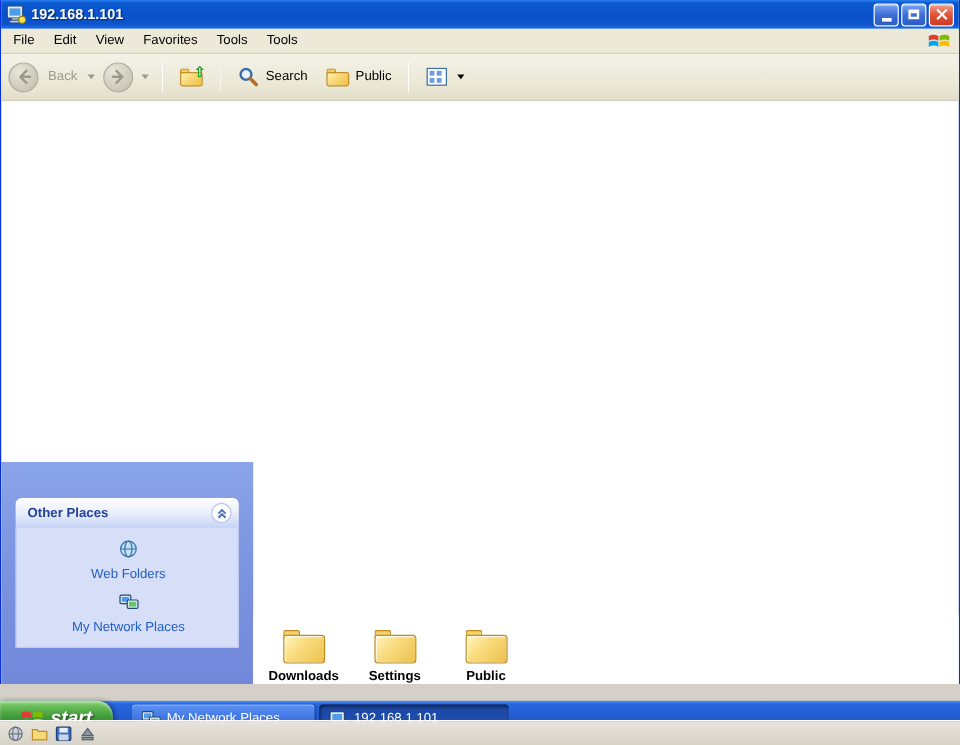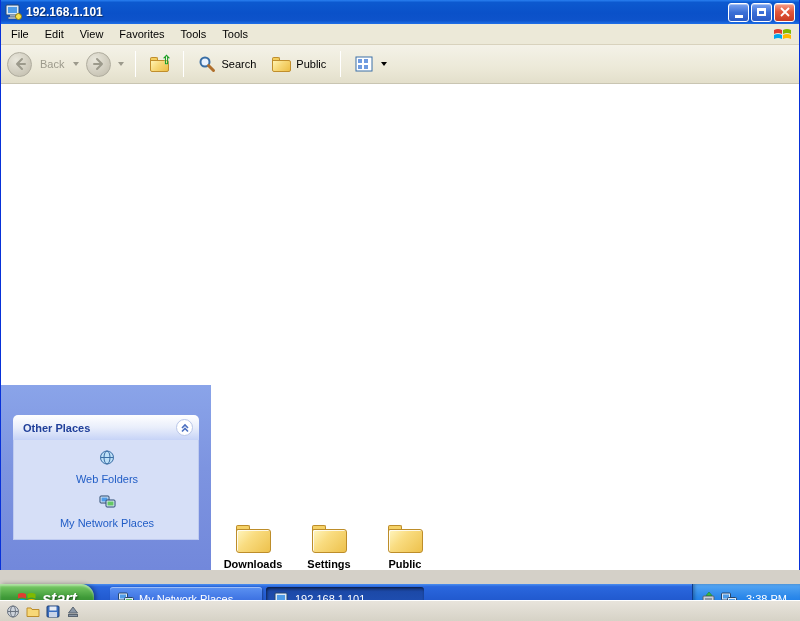--- a/index.html
+++ b/index.html
@@ -418,38 +418,20 @@
             <rect x="3" y="3" width="8" height="5" fill="#4E9CE8"></rect>
             <rect x="4" y="10" width="6" height="1.5" fill="#9AA7B8"></rect>
             <circle cx="13" cy="11" r="2.6" fill="#F7E14C" stroke="#8A7A10"></circle>
           </svg>
         </span>
         <span class="t-label">192.168.1.101</span>
       </div>
 
     </div>
 
-    <div class="tray">
-      <span class="t-icon16">
-        <svg viewBox="0 0 16 14" width="16" height="14">
-          <rect x="2" y="4" width="11" height="7" rx="1" fill="#C9CFD8" stroke="#5A6470"></rect>
-          <rect x="4" y="6" width="7" height="3" fill="#8A96A5"></rect>
-          <path d="M8 0 L11 3.5 L5 3.5 Z" fill="#3DBB3D" stroke="#1E7A1E" stroke-width="0.5"></path>
-        </svg>
-      </span>
-      <span class="t-icon16">
-        <svg viewBox="0 0 16 14" width="16" height="14">
-          <rect x="0.5" y="1" width="9" height="7" rx="1" fill="#DCE9F7" stroke="#26466E"></rect>
-          <rect x="2" y="2.5" width="6" height="4" fill="#4E9CE8"></rect>
-          <rect x="6.5" y="5.5" width="9" height="7" rx="1" fill="#DCE9F7" stroke="#26466E"></rect>
-          <rect x="8" y="7" width="6" height="4" fill="#4E9CE8"></rect>
-        </svg>
-      </span>
-      <span class="clock">3:38 PM</span>
-    </div>
   </div>
 
   <div class="strip">
     <span class="st-icon">
       <svg viewBox="0 0 14 13" width="14" height="13">
         <circle cx="7" cy="6.5" r="5.5" fill="#CDD3DB" stroke="#6B7480"></circle>
         <ellipse cx="7" cy="6.5" rx="2.5" ry="5.5" fill="none" stroke="#6B7480"></ellipse>
         <line x1="1.5" y1="6.5" x2="12.5" y2="6.5" stroke="#6B7480"></line>
       </svg>
     </span>

